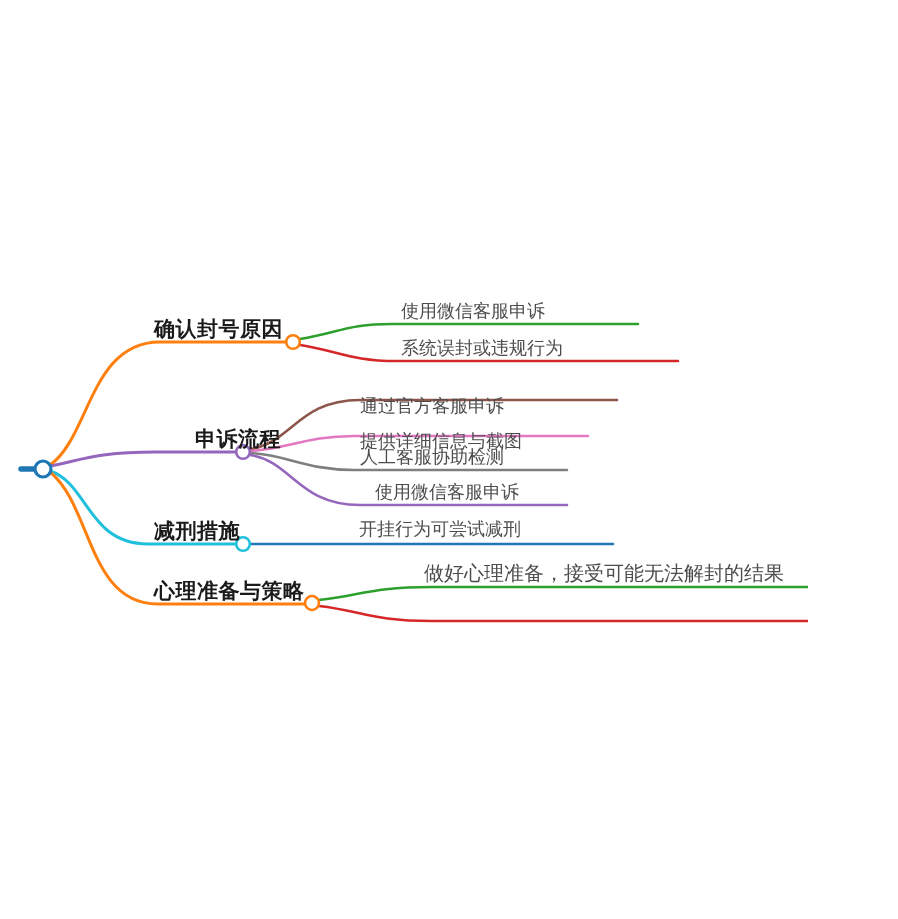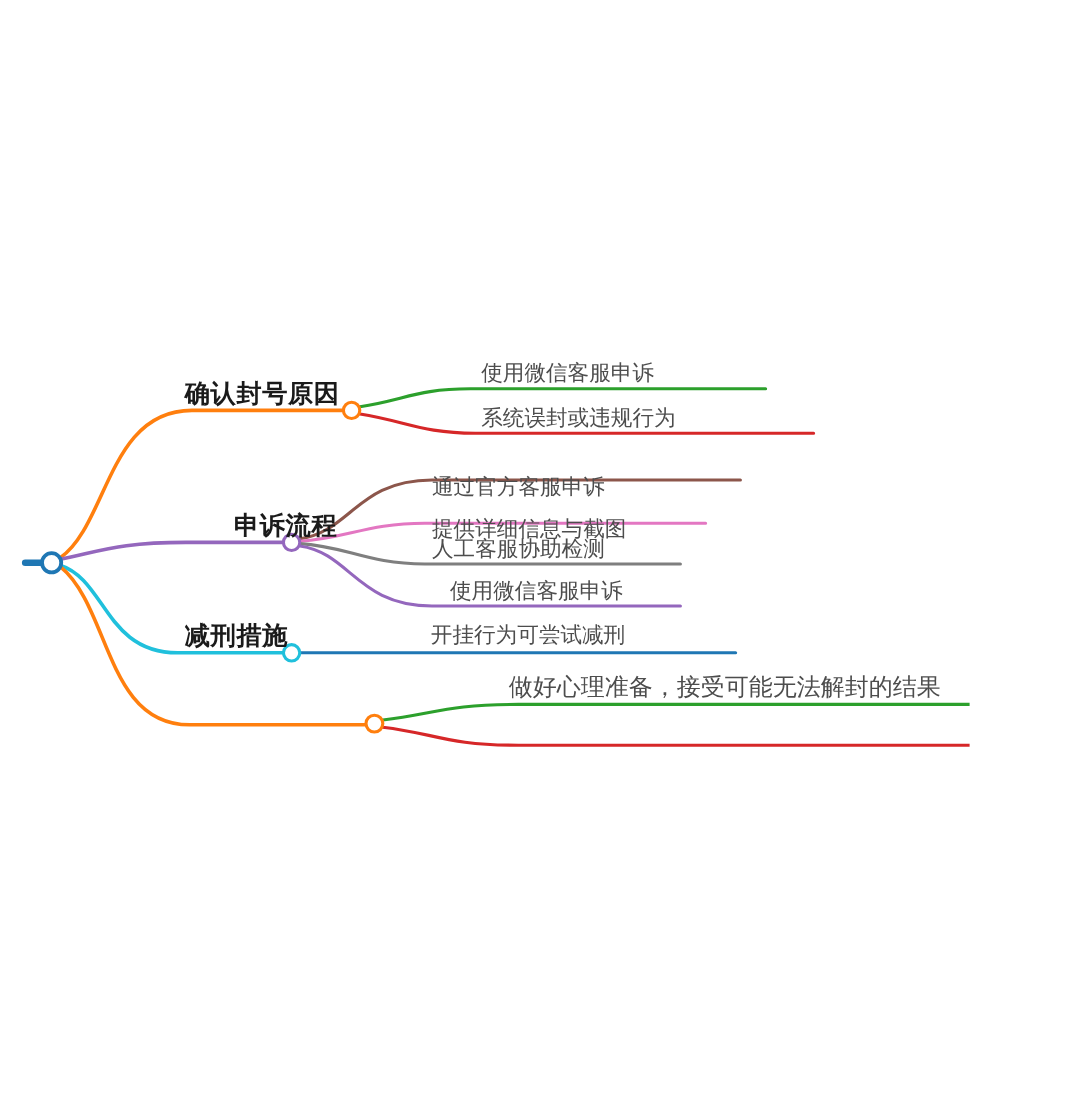--- a/index.html
+++ b/index.html
@@ -62,20 +62,21 @@
     <circle cx="43" cy="469" r="8" fill="#ffffff" stroke-width="3.2" stroke="#1f77b4"></circle>
     <circle cx="293" cy="342" r="6.8" fill="#ffffff" stroke-width="2.6" stroke="#ff7f0e"></circle>
     <circle cx="243" cy="452" r="6.8" fill="#ffffff" stroke-width="2.6" stroke="#9467bd"></circle>
     <circle cx="243" cy="544" r="6.8" fill="#ffffff" stroke-width="2.6" stroke="#20c0dc"></circle>
     <circle cx="312" cy="603" r="7" fill="#ffffff" stroke-width="2.6" stroke="#ff7f0e"></circle>
   </svg>
 
   <div class="label branch-label" style="left:154px; top:318px;">确认封号原因</div>
   <div class="label branch-label" style="left:154px; top:428px;margin-left:41px;">申诉流程</div>
   <div class="label branch-label" style="left:154px; top:520px;">减刑措施</div>
+  <div class="label branch-label" style="left:154px; top:580px;">心理准备与策略</div>
 
   <div class="label child-label" style="left:401px; top:301px;">使用微信客服申诉</div>
   <div class="label child-label" style="left:401px; top:338px;">系统误封或违规行为</div>
 
   <div class="label child-label" style="left:360px; top:377px;margin-top:19px;">通过官方客服申诉</div>
   <div class="label child-label" style="left:360px; top:431px;">提供详细信息与截图</div>
   <div class="label child-label" style="left:360px; top:447px;">人工客服协助检测</div>
   <div class="label child-label" style="left:375px; top:482px;">使用微信客服申诉</div>
 
   <div class="label child-label" style="left:359px; top:519px;">开挂行为可尝试减刑</div>

